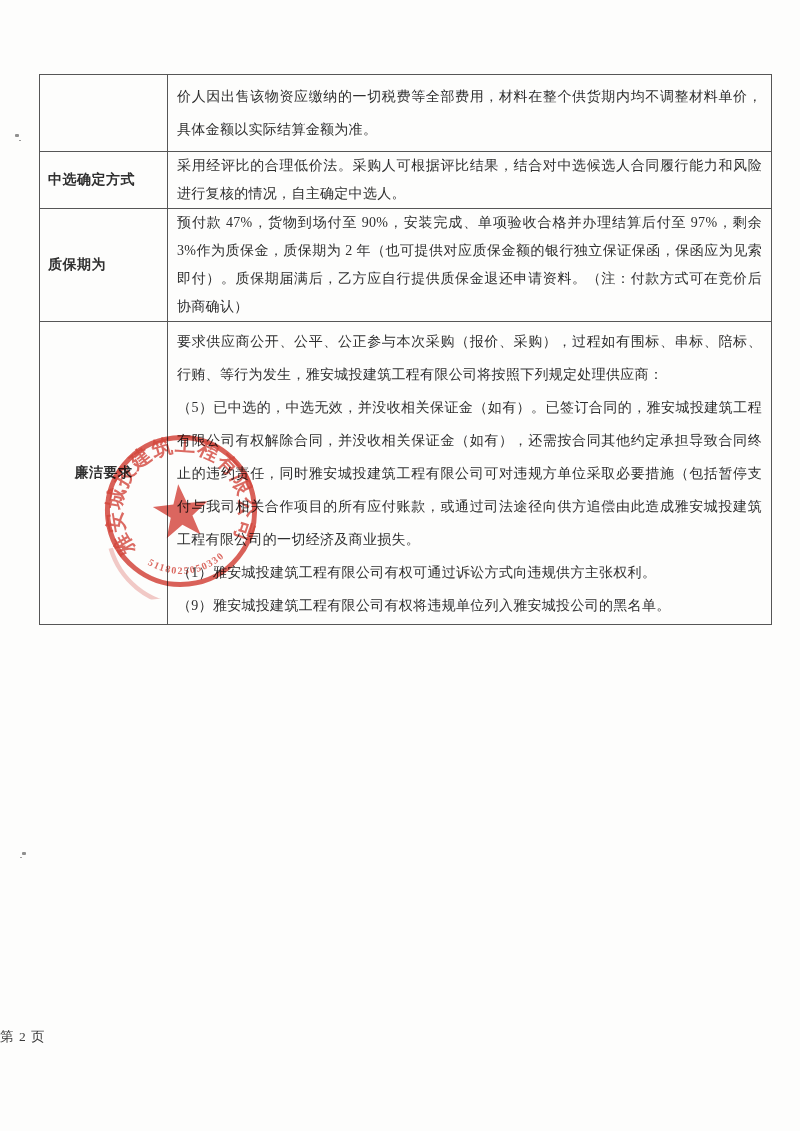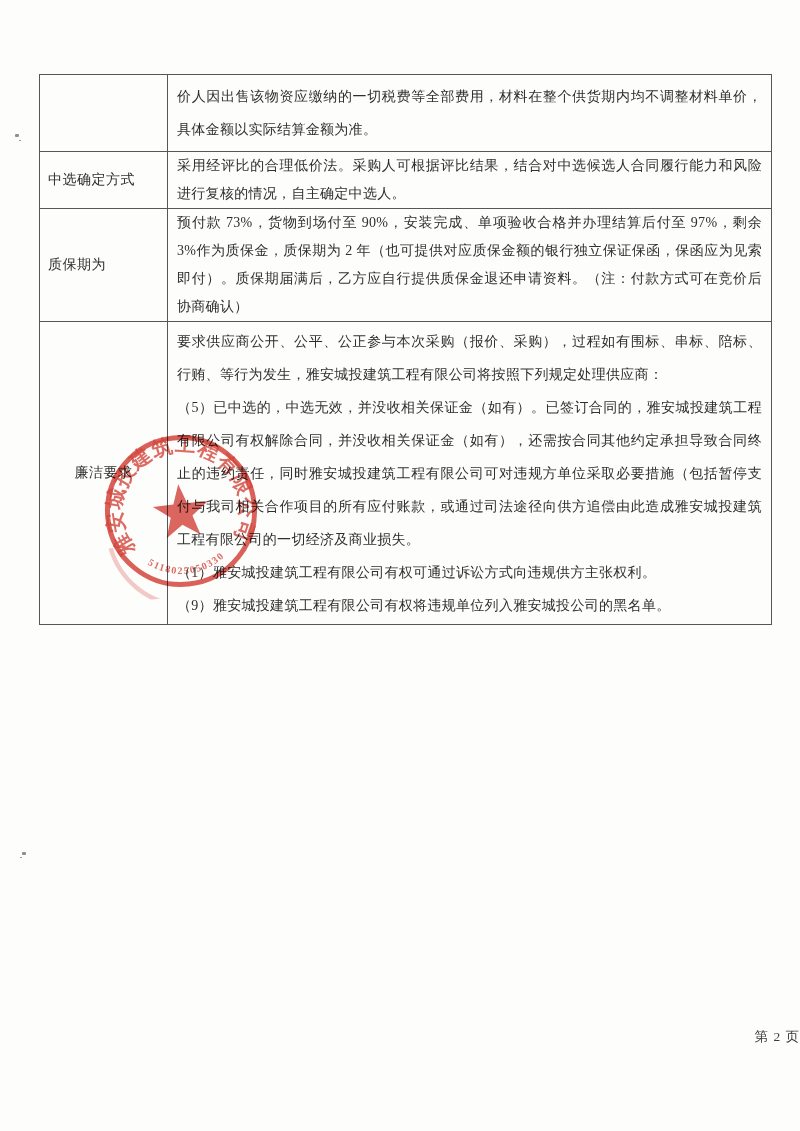--- a/index.html
+++ b/index.html
@@ -22,21 +22,21 @@
   }
   table.doc-table td{
     border:1.5px solid #565656;
     vertical-align:middle;
     font-size:14px;
     color:#2f2f2f;
   }
   td.label-cell{
     width:117px;
     font-family:"Liberation Sans", sans-serif;
-    font-weight:normal;
+    font-weight:bold;
     font-size:15px;
     letter-spacing:0.5px;
     padding:0 2px 0 8px;
     text-align:left;
   }
   td.label-center{text-align:center;padding:0 2px;}
   td.content-cell{
     padding:0 9px;
     text-align:justify;
     letter-spacing:0.3px;
@@ -58,21 +58,21 @@
     pointer-events:none;
   }
   .seal text{
     font-family:"Liberation Serif", serif;
     font-weight:bold;
   }
 
   
   .footer{
     position:absolute;left:0;top:1028px;width:800px;
-    text-align:right;
+    text-align:left;
     font-size:13.5px;
     letter-spacing:1px;
     color:#3c3c3c;
   }
 
   
   .speck{position:absolute;background:#8f8f8f;border-radius:1px;}
   .speck-a{left:15px;top:134px;width:4px;height:3px;box-shadow:3px 5px 0 -1px #9a9a9a;}
   .speck-b{left:22px;top:852px;width:4px;height:3px;box-shadow:-3px 4px 0 -1px #a0a0a0;}
 </style>
@@ -91,21 +91,21 @@
     </tr>
     <tr class="row-2">
       <td class="label-cell">中选确定方式</td>
       <td class="content-cell lh-tight">
         <p>采用经评比的合理低价法。采购人可根据评比结果，结合对中选候选人合同履行能力和风险进行复核的情况，自主确定中选人。</p>
       </td>
     </tr>
     <tr class="row-3">
       <td class="label-cell">质保期为</td>
       <td class="content-cell lh-tight">
-        <p>预付款 73%，货物到场付至 90%，安装完成、单项验收合格并办理结算后付至 97%，剩余 3%作为质保金，质保期为 2 年（也可提供对应质保金额的银行独立保证保函，保函应为见索即付）。质保期届满后，乙方应自行提供质保金退还申请资料。（注：付款方式可在竞价后协商确认）</p>
+        <p>预付款 47%，货物到场付至 90%，安装完成、单项验收合格并办理结算后付至 97%，剩余 3%作为质保金，质保期为 2 年（也可提供对应质保金额的银行独立保证保函，保函应为见索即付）。质保期届满后，乙方应自行提供质保金退还申请资料。（注：付款方式可在竞价后协商确认）</p>
       </td>
     </tr>
     <tr class="row-4">
       <td class="label-cell label-center">廉洁要求</td>
       <td class="content-cell lh-wide">
         <p>要求供应商公开、公平、公正参与本次采购（报价、采购），过程如有围标、串标、陪标、行贿、等行为发生，雅安城投建筑工程有限公司将按照下列规定处理供应商：</p>
         <p>（5）已中选的，中选无效，并没收相关保证金（如有）。已签订合同的，雅安城投建筑工程有限公司有权解除合同，并没收相关保证金（如有），还需按合同其他约定承担导致合同终止的违约责任，同时雅安城投建筑工程有限公司可对违规方单位采取必要措施（包括暂停支付与我司相关合作项目的所有应付账款，或通过司法途径向供方追偿由此造成雅安城投建筑工程有限公司的一切经济及商业损失。</p>
         <p>（1）雅安城投建筑工程有限公司有权可通过诉讼方式向违规供方主张权利。</p>
         <p>（9）雅安城投建筑工程有限公司有权将违规单位列入雅安城投公司的黑名单。</p>
       </td>

